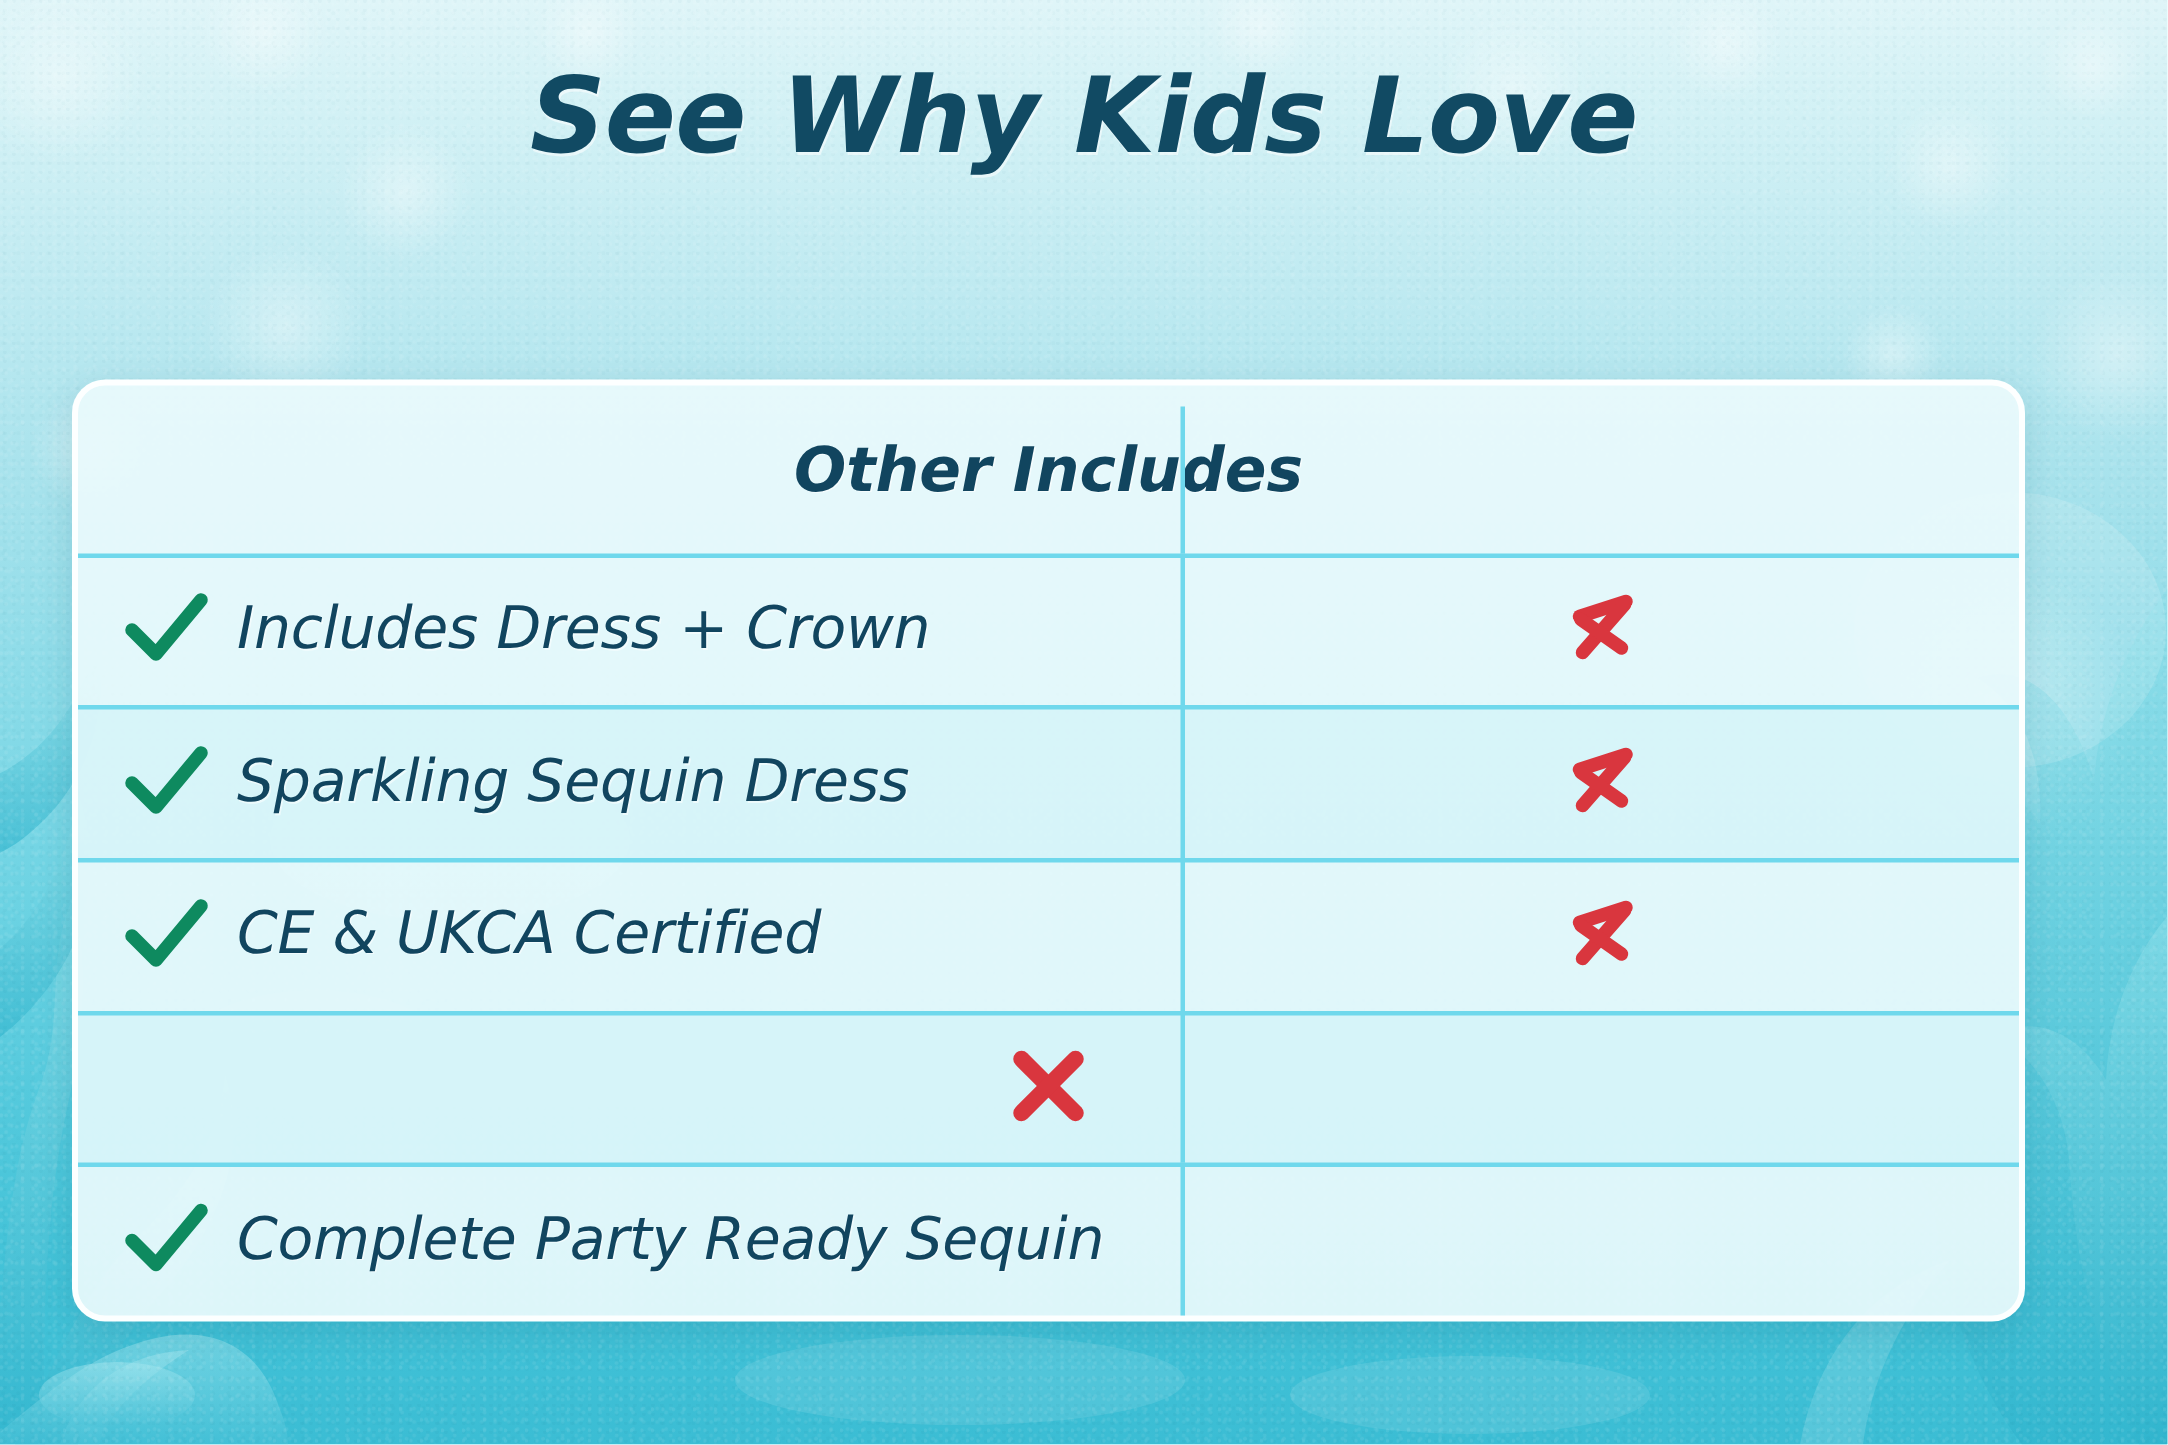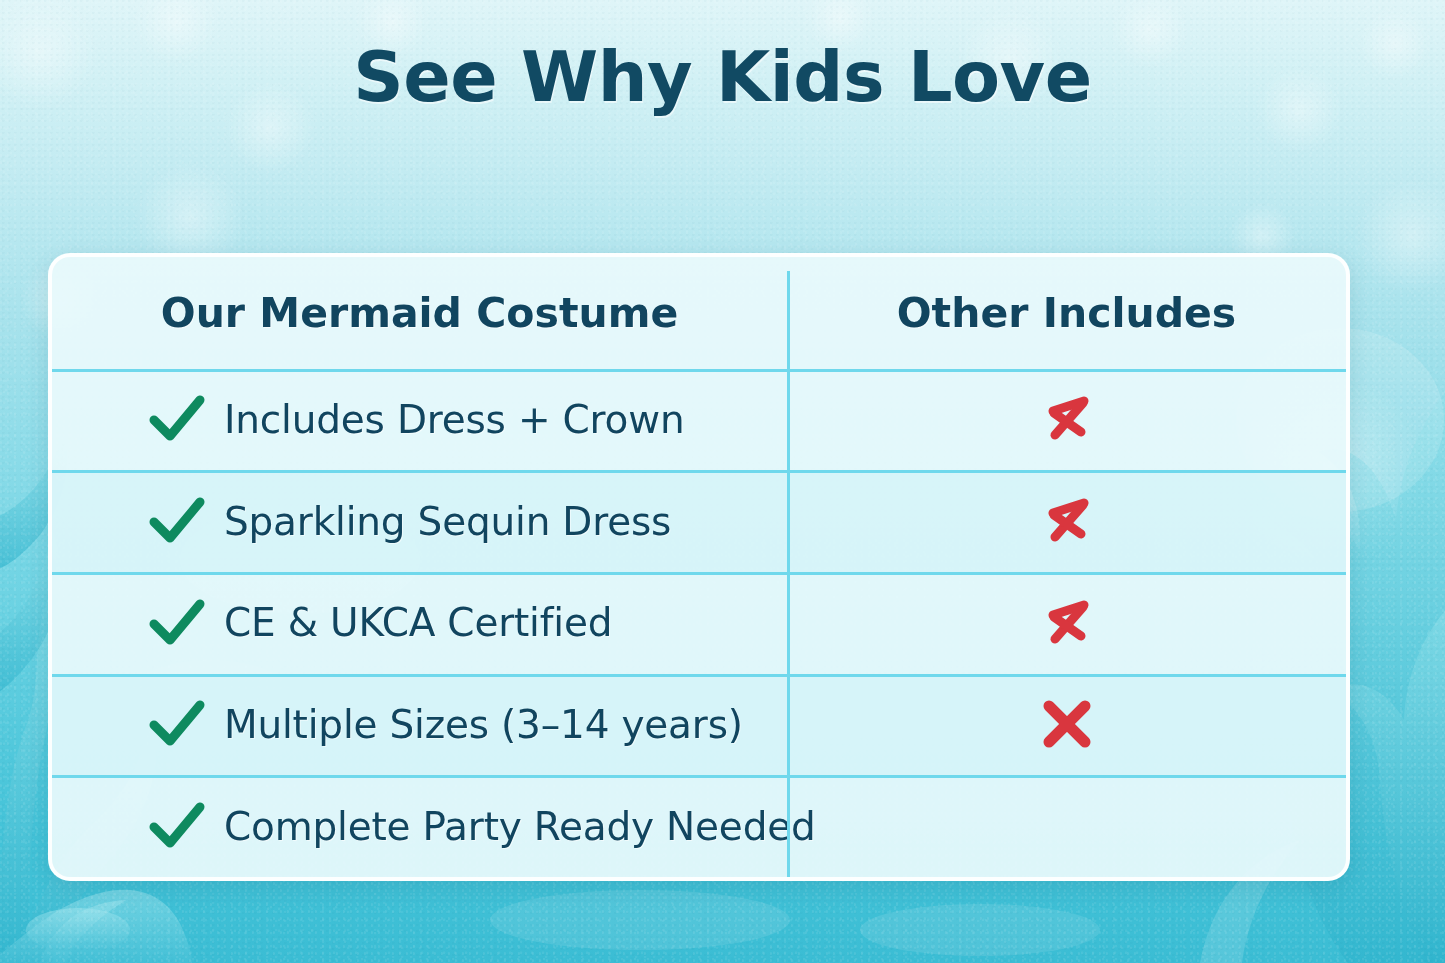--- a/index.html
+++ b/index.html
@@ -19,20 +19,21 @@
       linear-gradient(180deg,
         #dff5f8 0%,
         #d2f1f5 8%,
         #bfeaf1 20%,
         #a6e2ec 34%,
         #8adbe8 48%,
         #6dd3e3 62%,
         #56cadd 75%,
         #44c3d8 86%,
         #3bbdd4 100%);
+    font-style: italic;
   }
 
   
   .bg-layer {
     position:absolute; inset:0;
     pointer-events:none;
   }
   .bg-layer svg { display:block; width:100%; height:100%; }
 
   .noise {
@@ -107,21 +108,21 @@
     position:absolute;
     left:735px; top:0; bottom:0;
     width:3px;
     background:#6fd8ec;
   }
   .row.header::after { top:14px; bottom:0; }
 
   .col-left {
     width:735px;
     display:flex; align-items:center;
-    padding-left:94px;
+    padding-left:28px;
     height:100%;
   }
   .col-right {
     flex:1;
     display:flex; align-items:center; justify-content:center;
     height:100%;
     position:relative;
   }
 
   .th {
@@ -243,23 +244,20 @@
   <div class="noise"></div>
 
   <div class="title-block">
     <div class="title-line">See Why Kids Love</div>
   </div>
 
   <div class="card">
     <div class="table">
 
       <div class="row header">
-        <div class="col-left">
-          <span class="th">Our Mermaid Costume</span>
-        </div>
         <div class="col-right">
           <span class="th">Other Includes</span>
         </div>
       </div>
 
       <div class="row body">
         <div class="col-left">
           <span class="check-wrap">
             <svg class="mark" width="56" height="52" viewBox="0 0 56 52">
               <path d="M5 27 L21 43 L51 7" fill="none" stroke="#0E8A5F" stroke-width="9" stroke-linecap="round" stroke-linejoin="round"></path>
@@ -312,45 +310,37 @@
             <svg class="mark" width="56" height="56" viewBox="0 0 56 56">
               <path d="M14 20 L45 10" fill="none" stroke="#D9363E" stroke-width="9" stroke-linecap="round"></path>
               <path d="M16 44 L44 12" fill="none" stroke="#D9363E" stroke-width="9" stroke-linecap="round"></path>
               <path d="M15 22 L42 41" fill="none" stroke="#D9363E" stroke-width="9" stroke-linecap="round"></path>
             </svg>
           </span>
         </div>
       </div>
 
       <div class="row body alt">
-        <div class="col-left">
-          <span class="check-wrap">
-            <svg class="mark" width="56" height="52" viewBox="0 0 56 52">
-              <path d="M5 27 L21 43 L51 7" fill="none" stroke="#0E8A5F" stroke-width="9" stroke-linecap="round" stroke-linejoin="round"></path>
-            </svg>
-          </span>
-          <span class="feature-text">Multiple Sizes (3–14 years)</span>
-        </div>
         <div class="col-right">
           <span>
             <svg class="mark" width="62" height="62" viewBox="0 0 62 62">
               <path d="M13 13 L49 49" fill="none" stroke="#D9363E" stroke-width="11" stroke-linecap="round"></path>
               <path d="M49 13 L13 49" fill="none" stroke="#D9363E" stroke-width="11" stroke-linecap="round"></path>
             </svg>
           </span>
         </div>
       </div>
 
       <div class="row body">
         <div class="col-left">
           <span class="check-wrap">
             <svg class="mark" width="56" height="52" viewBox="0 0 56 52">
               <path d="M5 27 L21 43 L51 7" fill="none" stroke="#0E8A5F" stroke-width="9" stroke-linecap="round" stroke-linejoin="round"></path>
             </svg>
           </span>
-          <span class="feature-text">Complete Party Ready Needed</span>
+          <span class="feature-text">Complete Party Ready Sequin</span>
         </div>
       </div>
 
     </div>
   </div>
 
 </div>
 
 </body></html>

